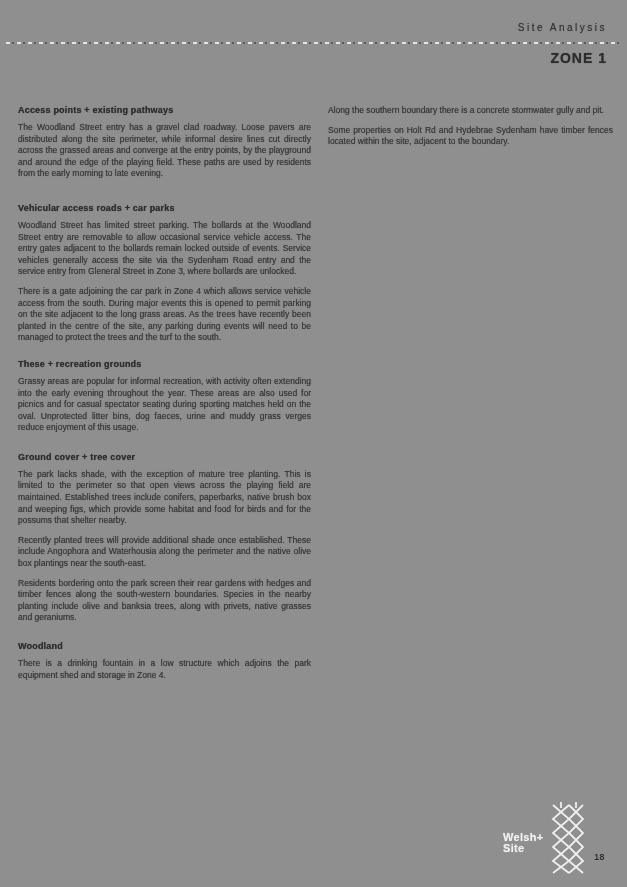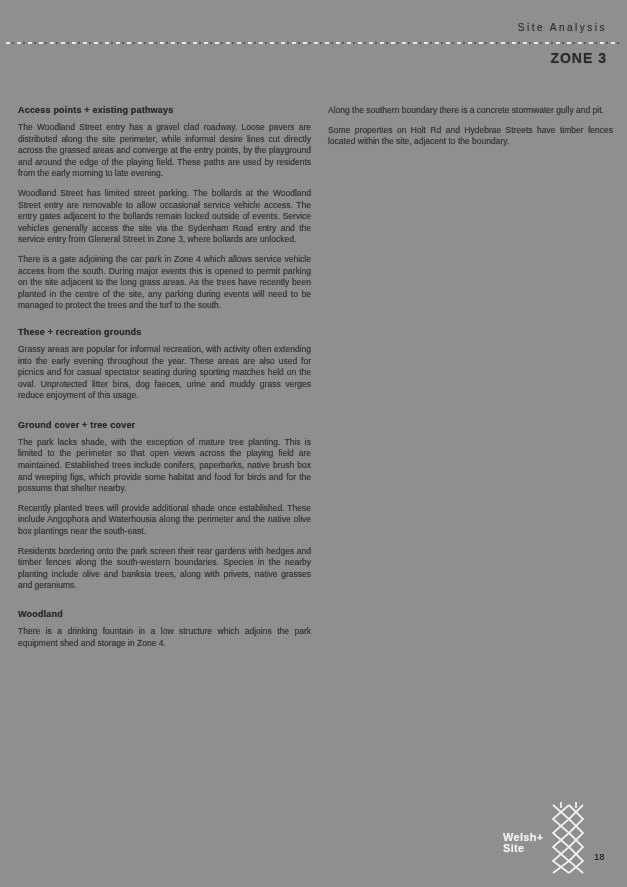--- a/index.html
+++ b/index.html
@@ -73,46 +73,47 @@
     text-shadow: 0 0 1px rgba(255,255,255,0.35);
   }
 </style>
 </head>
 <body>
 
 <div class="page">
 
   <div class="doc-title">Site Analysis</div>
   <div class="rule"></div>
-  <div class="zone-title">ZONE 3</div>
+  <div class="zone-title">ZONE 1</div>
 
   <div class="col col-left">
 
     <div class="sec-heading">Access points + existing pathways</div>
     <p class="body-text">The Woodland Street entry has a gravel clad roadway. Loose pavers are distributed along the site perimeter, while informal desire lines cut directly across the grassed areas and converge at the entry points, by the playground and around the edge of the playing field. These paths are used by residents from the early morning to late evening.</p>
 
+    <div class="sec-heading mt-s2">Vehicular access roads + car parks</div>
     <p class="body-text">Woodland Street has limited street parking. The bollards at the Woodland Street entry are removable to allow occasional service vehicle access. The entry gates adjacent to the bollards remain locked outside of events. Service vehicles generally access the site via the Sydenham Road entry and the service entry from Gleneral Street in Zone 3, where bollards are unlocked.</p>
     <p class="body-text">There is a gate adjoining the car park in Zone 4 which allows service vehicle access from the south. During major events this is opened to permit parking on the site adjacent to the long grass areas. As the trees have recently been planted in the centre of the site, any parking during events will need to be managed to protect the trees and the turf to the south.</p>
 
     <div class="sec-heading mt-s3">These + recreation grounds</div>
     <p class="body-text">Grassy areas are popular for informal recreation, with activity often extending into the early evening throughout the year. These areas are also used for picnics and for casual spectator seating during sporting matches held on the oval. Unprotected litter bins, dog faeces, urine and muddy grass verges reduce enjoyment of this usage.</p>
 
     <div class="sec-heading mt-s4">Ground cover + tree cover</div>
     <p class="body-text">The park lacks shade, with the exception of mature tree planting. This is limited to the perimeter so that open views across the playing field are maintained. Established trees include conifers, paperbarks, native brush box and weeping figs, which provide some habitat and food for birds and for the possums that shelter nearby.</p>
     <p class="body-text">Recently planted trees will provide additional shade once established. These include Angophora and Waterhousia along the perimeter and the native olive box plantings near the south-east.</p>
     <p class="body-text">Residents bordering onto the park screen their rear gardens with hedges and timber fences along the south-western boundaries. Species in the nearby planting include olive and banksia trees, along with privets, native grasses and geraniums.</p>
 
     <div class="sec-heading mt-s5">Woodland</div>
     <p class="body-text">There is a drinking fountain in a low structure which adjoins the park equipment shed and storage in Zone 4.</p>
 
   </div>
 
   <div class="col col-right">
     <p class="body-text">Along the southern boundary there is a concrete stormwater gully and pit.</p>
-    <p class="body-text">Some properties on Holt Rd and Hydebrae Streets have timber fences located within the site, adjacent to the boundary.</p>
+    <p class="body-text">Some properties on Holt Rd and Hydebrae Sydenham have timber fences located within the site, adjacent to the boundary.</p>
   </div>
 
   <div class="footer-logo">
     <div class="logo-text">
       <div>Welsh+</div>
       <div>Site</div>
     </div>
     <svg class="logo-zigzag" width="44" height="72" viewBox="0 0 44 72">
       <g fill="none" stroke="#efefef" stroke-width="1.8" stroke-linejoin="miter">
         <polyline points="8,3 24,17 8,31 24,45 8,59 24,71"></polyline>

